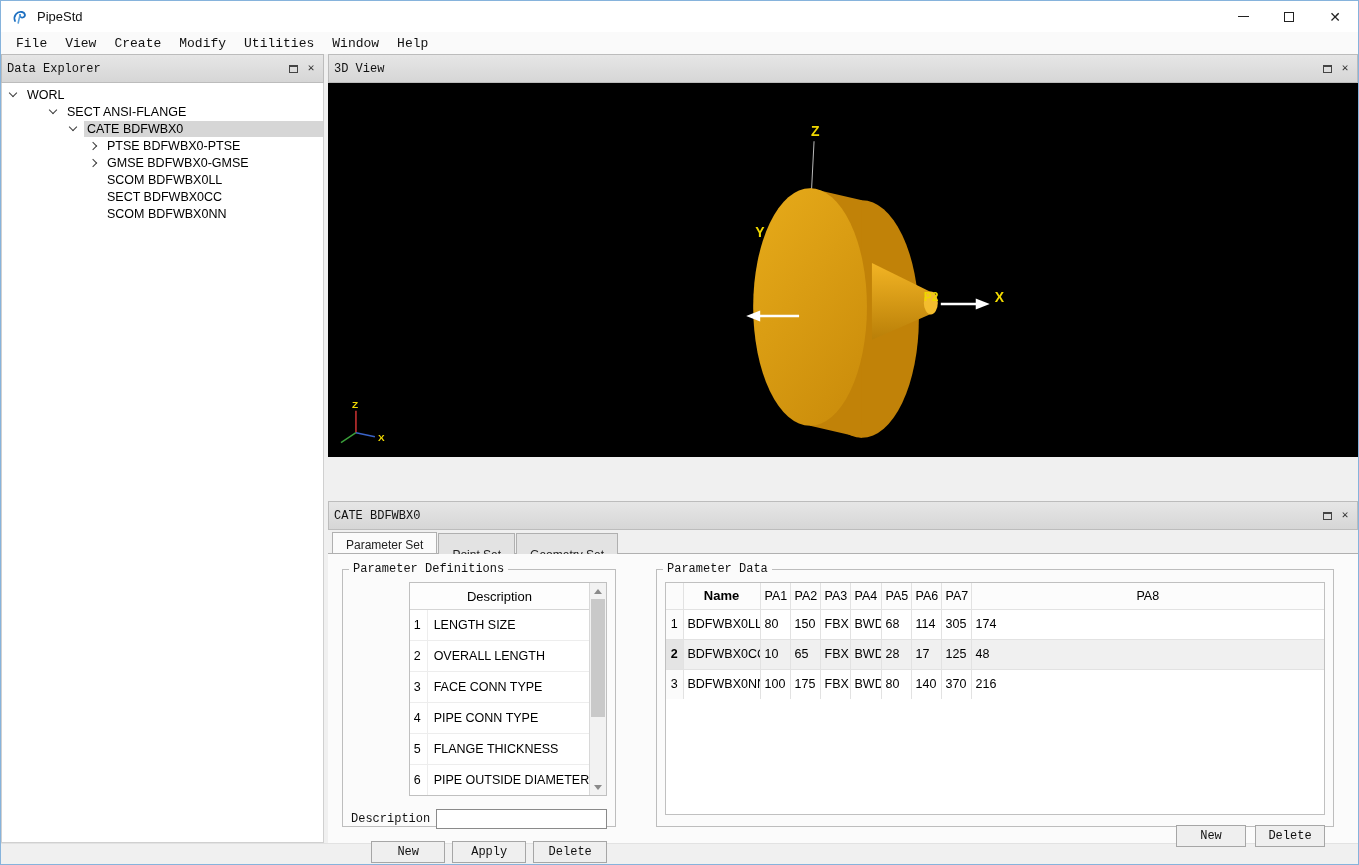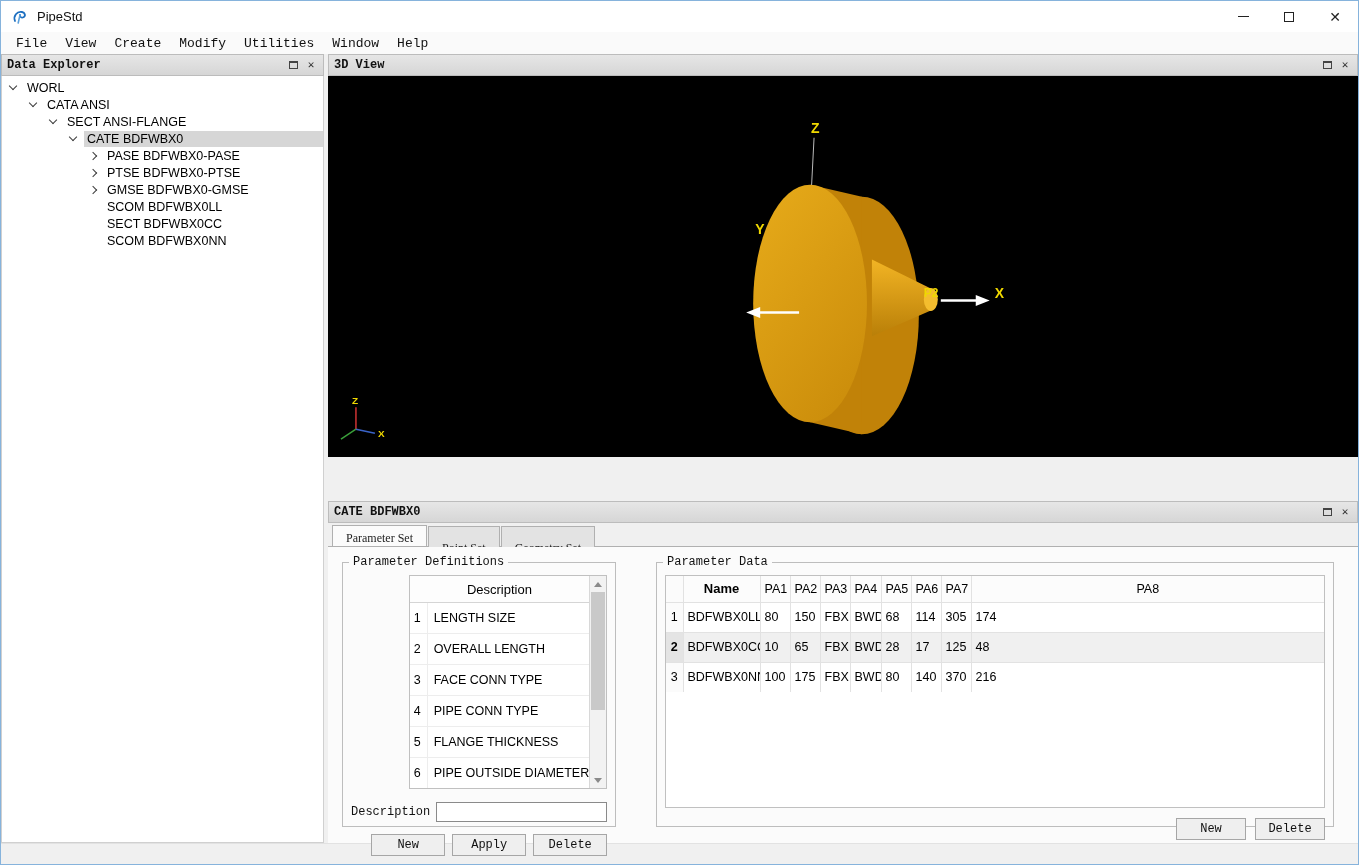--- a/index.html
+++ b/index.html
@@ -27,23 +27,23 @@
   .tb-grip { width:5px; height:14px; margin:0 4px; border-left:2px dotted #b5b5b5; border-right:2px dotted #b5b5b5; }
   .toolbar-buttons { display:flex; align-items:center; height:100%; }
   .tb-btn { font-family:"Liberation Mono","DejaVu Sans Mono",monospace; font-size:12px; color:#111;
             background:transparent; border:none; padding:2px 10px; }
   .tb-sep { width:1px; height:15px; background:#c2c2c2; margin:0 6px; display:inline-block; }
 
   
   .main { flex:1; display:flex; background:#f0f0f0; min-height:0; }
   .vsplit { width:4px; flex:none; }
   .hsplit { height:4px; flex:none; }
-  .dock-title { height:22px; background:linear-gradient(#e6e6e6,#d6d6d6); border:1px solid #bcbcbc;
+  .dock-title { height:29px; background:linear-gradient(#e6e6e6,#d6d6d6); border:1px solid #bcbcbc;
                 display:flex; align-items:center; padding:0 4px 0 5px;
-                font-family:"Liberation Mono","DejaVu Sans Mono",monospace; font-size:12px; color:#111; flex:none;font-weight:bold; }
+                font-family:"Liberation Mono","DejaVu Sans Mono",monospace; font-size:12px; color:#111; flex:none; }
   .dock-title .spacer { flex:1; }
   .dt-btn { width:16px; height:15px; display:flex; align-items:center; justify-content:center; margin-left:2px; }
   .ico-float { width:9px; height:8px; border:1px solid #444; border-top:2px solid #444; display:block; background:#fff0; }
   .ico-x { font-size:11px; color:#333; line-height:1; }
 
   
   .explorer { width:323px; flex:none; display:flex; flex-direction:column; }
   .tree { flex:1; background:#ffffff; border:1px solid #d0d0d0; border-top:none; overflow:hidden; padding-top:3px; }
   .tree-row { display:flex; align-items:center; height:17px; font-size:12.5px; color:#000; cursor:default; }
   .chev { display:inline-block; width:6px; height:6px; border-right:1.4px solid #3c3c3c; border-bottom:1.4px solid #3c3c3c;
@@ -56,21 +56,21 @@
 
   
   .right-col { flex:1; display:flex; flex-direction:column; min-width:0;gap:20px; }
   .view3d { height:403px; flex:none; display:flex; flex-direction:column; }
   .canvas3d { flex:1; background:#000; position:relative; }
   .canvas3d svg { position:absolute; inset:0; width:100%; height:100%; }
 
   
   .editor { flex:1; display:flex; flex-direction:column; min-height:0; }
   .tabs { display:flex; background:#f0f0f0; border-bottom:1px solid #b0b0b0; padding:2px 0 0 4px; height:24px; flex:none; }
-  .tab { font-family:Liberation Serif, serif; font-size:12px; padding:14px 13px 2px;
+  .tab { font-family:Liberation Sans, sans-serif; font-size:12px; padding:14px 13px 2px;
          border:1px solid #b0b0b0; border-bottom:none; background:#e3e3e3; color:#222; position:relative; top:1px;
          margin-right:1px; }
   .tab.active { background:#fbfbfb; top:0; padding-top:5px; z-index:2; }
   .tab-content { flex:1; background:#fbfbfb; position:relative; min-height:0; }
 
   .group { position:absolute; top:8px; bottom:16px; border:1px solid #bdbdbd; background:transparent; }
   .group legend { font-family:"Liberation Mono","DejaVu Sans Mono",monospace; font-size:12px; color:#111;
                   margin-left:6px; padding:0 4px; }
   .group.defs { left:14px; width:252px; }
   .group.pdata { left:328px; width:678px; }
@@ -170,35 +170,27 @@
           </span>
         <span class="dt-btn">
             <span class="ico-x">✕</span>
           </span>
       </div>
       <div class="tree">
           <div class="tree-row" style="padding-left: 8px;">
             <span class="chev expanded"></span>
             <span class="tree-label">WORL</span>
           </div>
-          <div class="tree-row" style="padding-left: 28px;">
-            <span class="chev expanded"></span>
-            <span class="tree-label">CATA ANSI</span>
-          </div>
           <div class="tree-row" style="padding-left: 48px;">
             <span class="chev expanded"></span>
             <span class="tree-label">SECT ANSI-FLANGE</span>
           </div>
           <div class="tree-row selected" style="padding-left: 68px;">
             <span class="chev expanded"></span>
             <span class="tree-label">CATE BDFWBX0</span>
-          </div>
-          <div class="tree-row" style="padding-left: 88px;">
-            <span class="chev collapsed"></span>
-            <span class="tree-label">PASE BDFWBX0-PASE</span>
           </div>
           <div class="tree-row" style="padding-left: 88px;">
             <span class="chev collapsed"></span>
             <span class="tree-label">PTSE BDFWBX0-PTSE</span>
           </div>
           <div class="tree-row" style="padding-left: 88px;">
             <span class="chev collapsed"></span>
             <span class="tree-label">GMSE BDFWBX0-GMSE</span>
           </div>
           <div class="tree-row" style="padding-left: 88px;">

